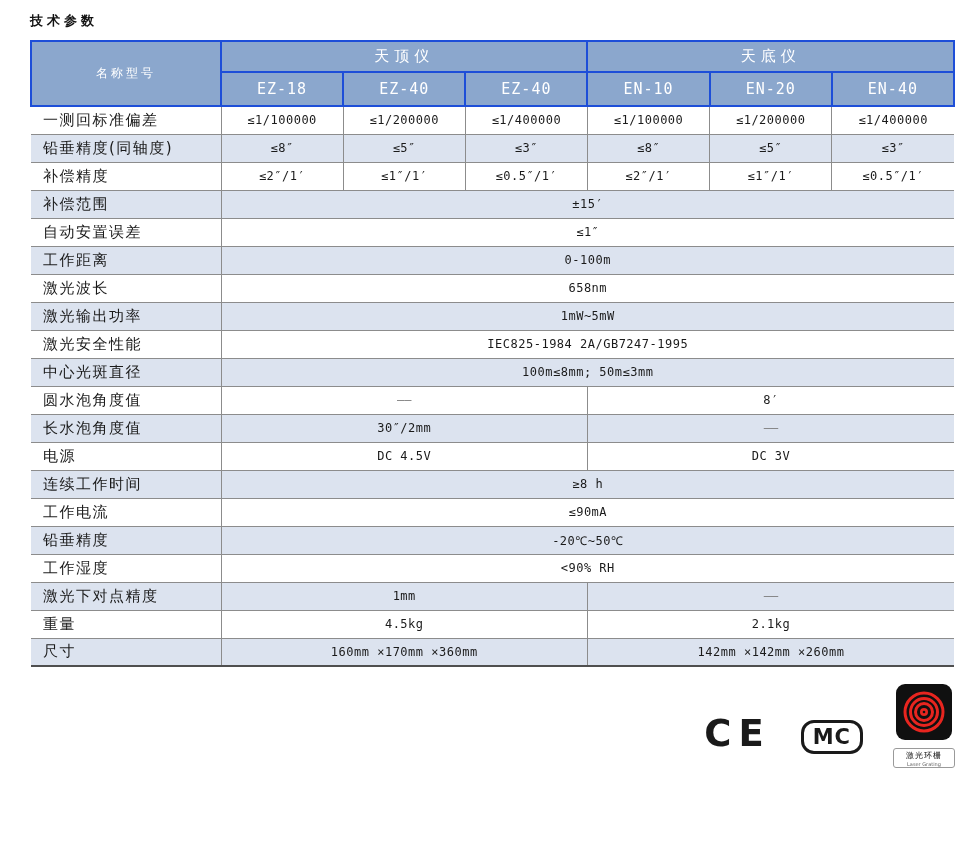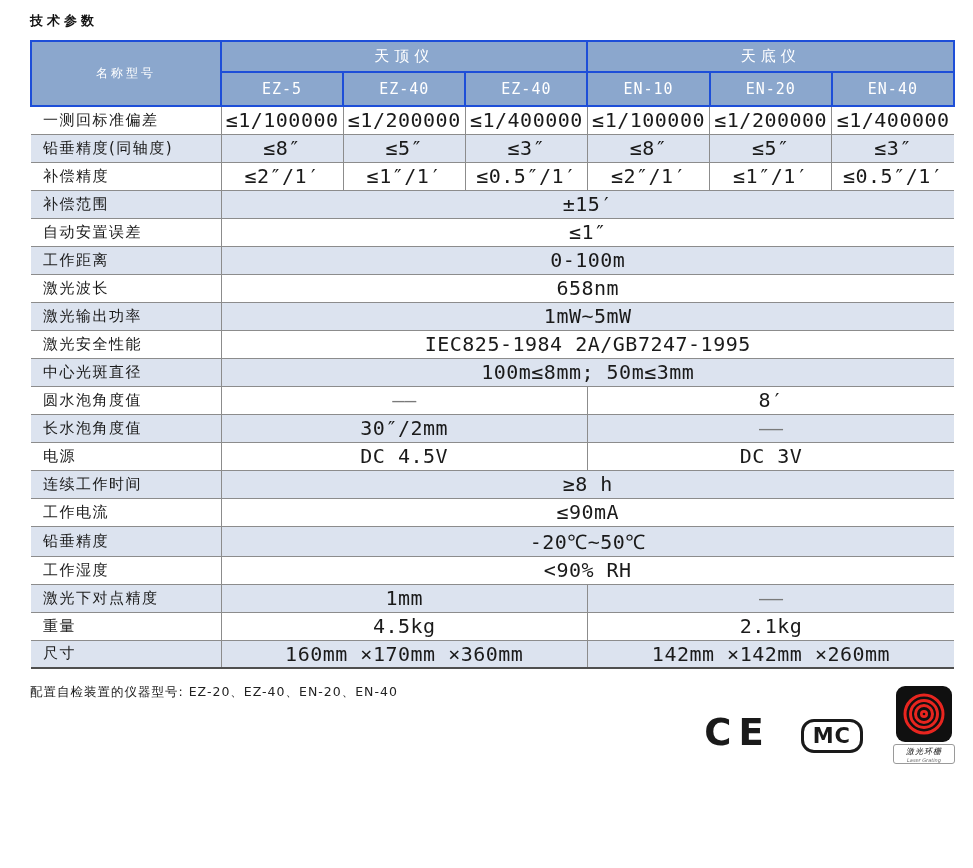--- a/index.html
+++ b/index.html
@@ -35,21 +35,21 @@
     font-family:"DejaVu Sans Mono",monospace;
   }
   tbody tr{height:28px;}
   tbody tr.alt{background:var(--row-alt-bg);margin-left:40px;}
   tbody th.row-label{
     text-align:left;font-weight:normal;font-size:15px;letter-spacing:1.5px;
     padding-left:12px;color:#1a1a1a;
     border-top:1px solid var(--border);
   }
   tbody td{
-    text-align:center;font-size:20px;letter-spacing:0.5px;
+    text-align:center;font-size:12px;letter-spacing:0.5px;
     font-family:"DejaVu Sans Mono",monospace;color:#1a1a1a;
     border-top:1px solid var(--border);
     border-left:1px solid var(--border);
   }
   tbody tr:last-child th,
   tbody tr:last-child td{border-bottom:2px solid var(--bottom-border);}
   td.dash{color:#7a7a7a;letter-spacing:0;}
   .footer{
     width:925px;margin-top:13px;display:flex;align-items:flex-start;
   }
@@ -61,23 +61,22 @@
   }
   .mc-mark{
     border:3px solid #1a1a1a;border-radius:13px;padding:2px 9px;
     font-size:21px;font-weight:bold;color:#1a1a1a;letter-spacing:1px;
     font-family:"DejaVu Sans",sans-serif;margin-top:22px;
   }
   .badges{display:flex;gap:14px;align-items:flex-start;}
   .badge{width:62px;text-align:center;}
   .badge svg{display:block;margin:0 auto;}
   .badge-label{
-    border:1px solid #9a9a9a;border-radius:3px;margin-top:2px;padding:1px 0 0 0;
+    border:1px solid #9a9a9a;border-radius:3px;margin-top:8px;padding:1px 0 0 0;
     background:#fff;
-    font-style:italic;
   }
   .badge-label .cn{display:block;font-size:8px;letter-spacing:1px;color:#111;}
   .badge-label .en{display:block;font-size:5px;color:#666;letter-spacing:0;}
   .ring{stroke:var(--badge-red);fill:none;}
   .badge1-bg{fill:#101010;}
   .badge2-bg{fill:var(--badge-navy);}
   .slab{stroke:#A9BBD6;fill:rgba(200,214,235,0.25);stroke-width:1.2;}
   .comp-line{stroke:#C7D4E8;stroke-width:1.2;}
   .comp-arrow{fill:#C7D4E8;}
 </style>
@@ -98,21 +97,21 @@
         <col>
         <col>
     </colgroup>
     <thead>
         <tr>
           <th class="corner-th" rowspan="2">名称型号</th>
           <th class="group-th" colspan="3">天顶仪</th>
           <th class="group-th" colspan="3">天底仪</th>
         </tr>
         <tr>
-          <th class="model-th">EZ-5</th>
+          <th class="model-th">EZ-18</th>
           <th class="model-th">EZ-40</th>
           <th class="model-th">EZ-40</th>
           <th class="model-th">EN-10</th>
           <th class="model-th">EN-20</th>
           <th class="model-th">EN-40</th>
         </tr>
       </thead>
     <tbody>
         <tr>
           <th class="row-label">一测回标准偏差</th>
@@ -213,21 +212,20 @@
         <tr class="alt">
           <th class="row-label">尺寸</th>
           <td colspan="3">160mm ×170mm ×360mm</td>
           <td colspan="3">142mm ×142mm ×260mm</td>
         </tr>
       </tbody>
   </table>
 
   <div class="footer">
     <div class="notes">
-      <div>配置自检装置的仪器型号: EZ-20、EZ-40、EN-20、EN-40</div>
     </div>
     <div class="marks">
       <div class="ce-mark">CE</div>
       <div class="mc-mark">MC</div>
       <div class="badges">
         <div class="badge">
           <svg width="56" height="56" viewBox="0 0 56 56">
             <rect class="badge1-bg" x="0" y="0" width="56" height="56" rx="9"></rect>
             <circle class="ring" cx="28" cy="28" r="19" stroke-width="3"></circle>
             <circle class="ring" cx="28" cy="28" r="13.5" stroke-width="3"></circle>

